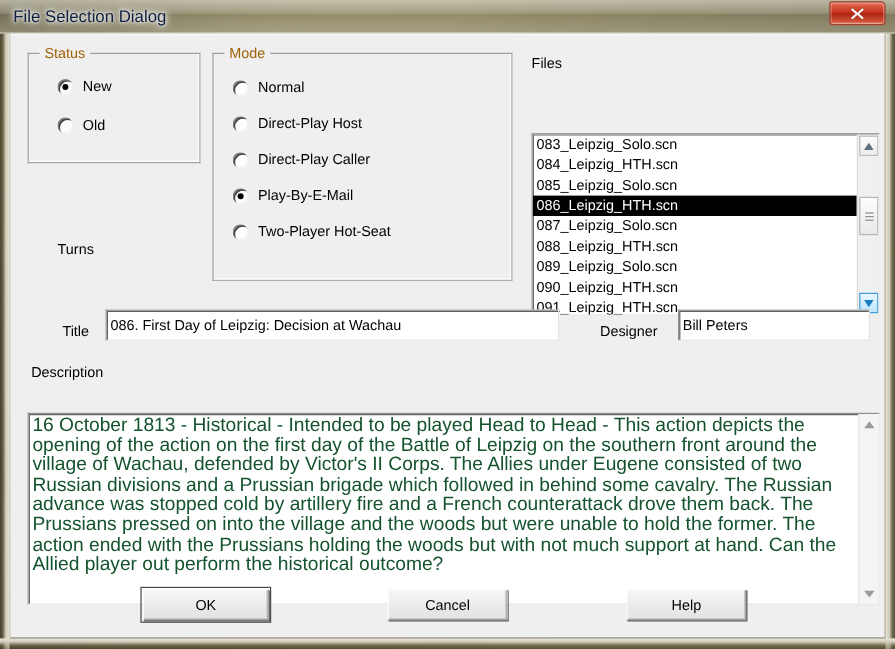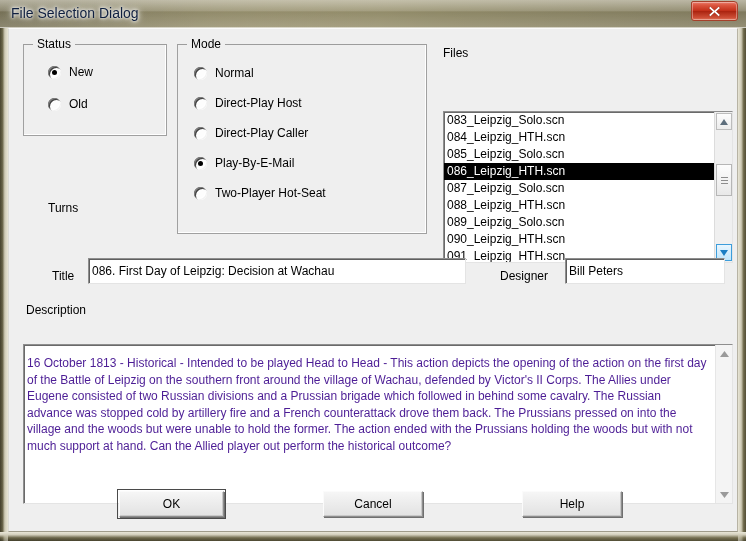--- a/index.html
+++ b/index.html
@@ -82,21 +82,21 @@
     border-top-color:#9c9c9c;
   }
   .groupbox-inner-hl {
     position:absolute; inset:0;
     border:1px solid #ffffff; border-top:none; border-left:none;
     pointer-events:none;
   }
   .groupbox-label {
     position:absolute; top:-8px; left:9px;
     background:#efefef; padding:0 4px;
-    font-size:12px; color:#000000;
+    font-size:12px; color:#a16207;
   }
 
   .radio-row { position:absolute; display:flex; align-items:flex-end; }
   .radio {
     width:13px; height:13px; border-radius:50%;
     background:#fdfdfd;
     box-shadow:
       inset 1px 1px 0 0 #808080,
       inset -1px -1px 0 0 #f2f2f2,
       inset 2px 2px 0 0 #404040,
@@ -172,22 +172,22 @@
   
   #description-box {
     position:absolute; left:14px; top:315px; width:710px; height:160px;
     background:#ffffff;
     border:1px solid;
     border-color:#8e8e8e #e4e4e4 #e4e4e4 #8e8e8e;
     box-shadow:inset 1px 1px 0 0 #6a6a6a;
     overflow:hidden;
   }
   #description-text {
-    position:absolute; left:3px; top:10px; width:682px;
-    font-size:12px; color:#4c1d95; line-height:16.6px;
+    position:absolute; left:3px; top:2px; width:682px;
+    font-size:16px; color:#14532d; line-height:16.6px;
     white-space:normal;
   }
   #description-scrollbar {
     position:absolute; right:0; top:0; width:17px; bottom:0;
     background:#f4f4f4; border-left:1px solid #e6e6e6;
   }
   .flat-arrow {
     position:absolute; left:0; width:17px; height:17px;
     display:flex; align-items:center; justify-content:center;
   }

